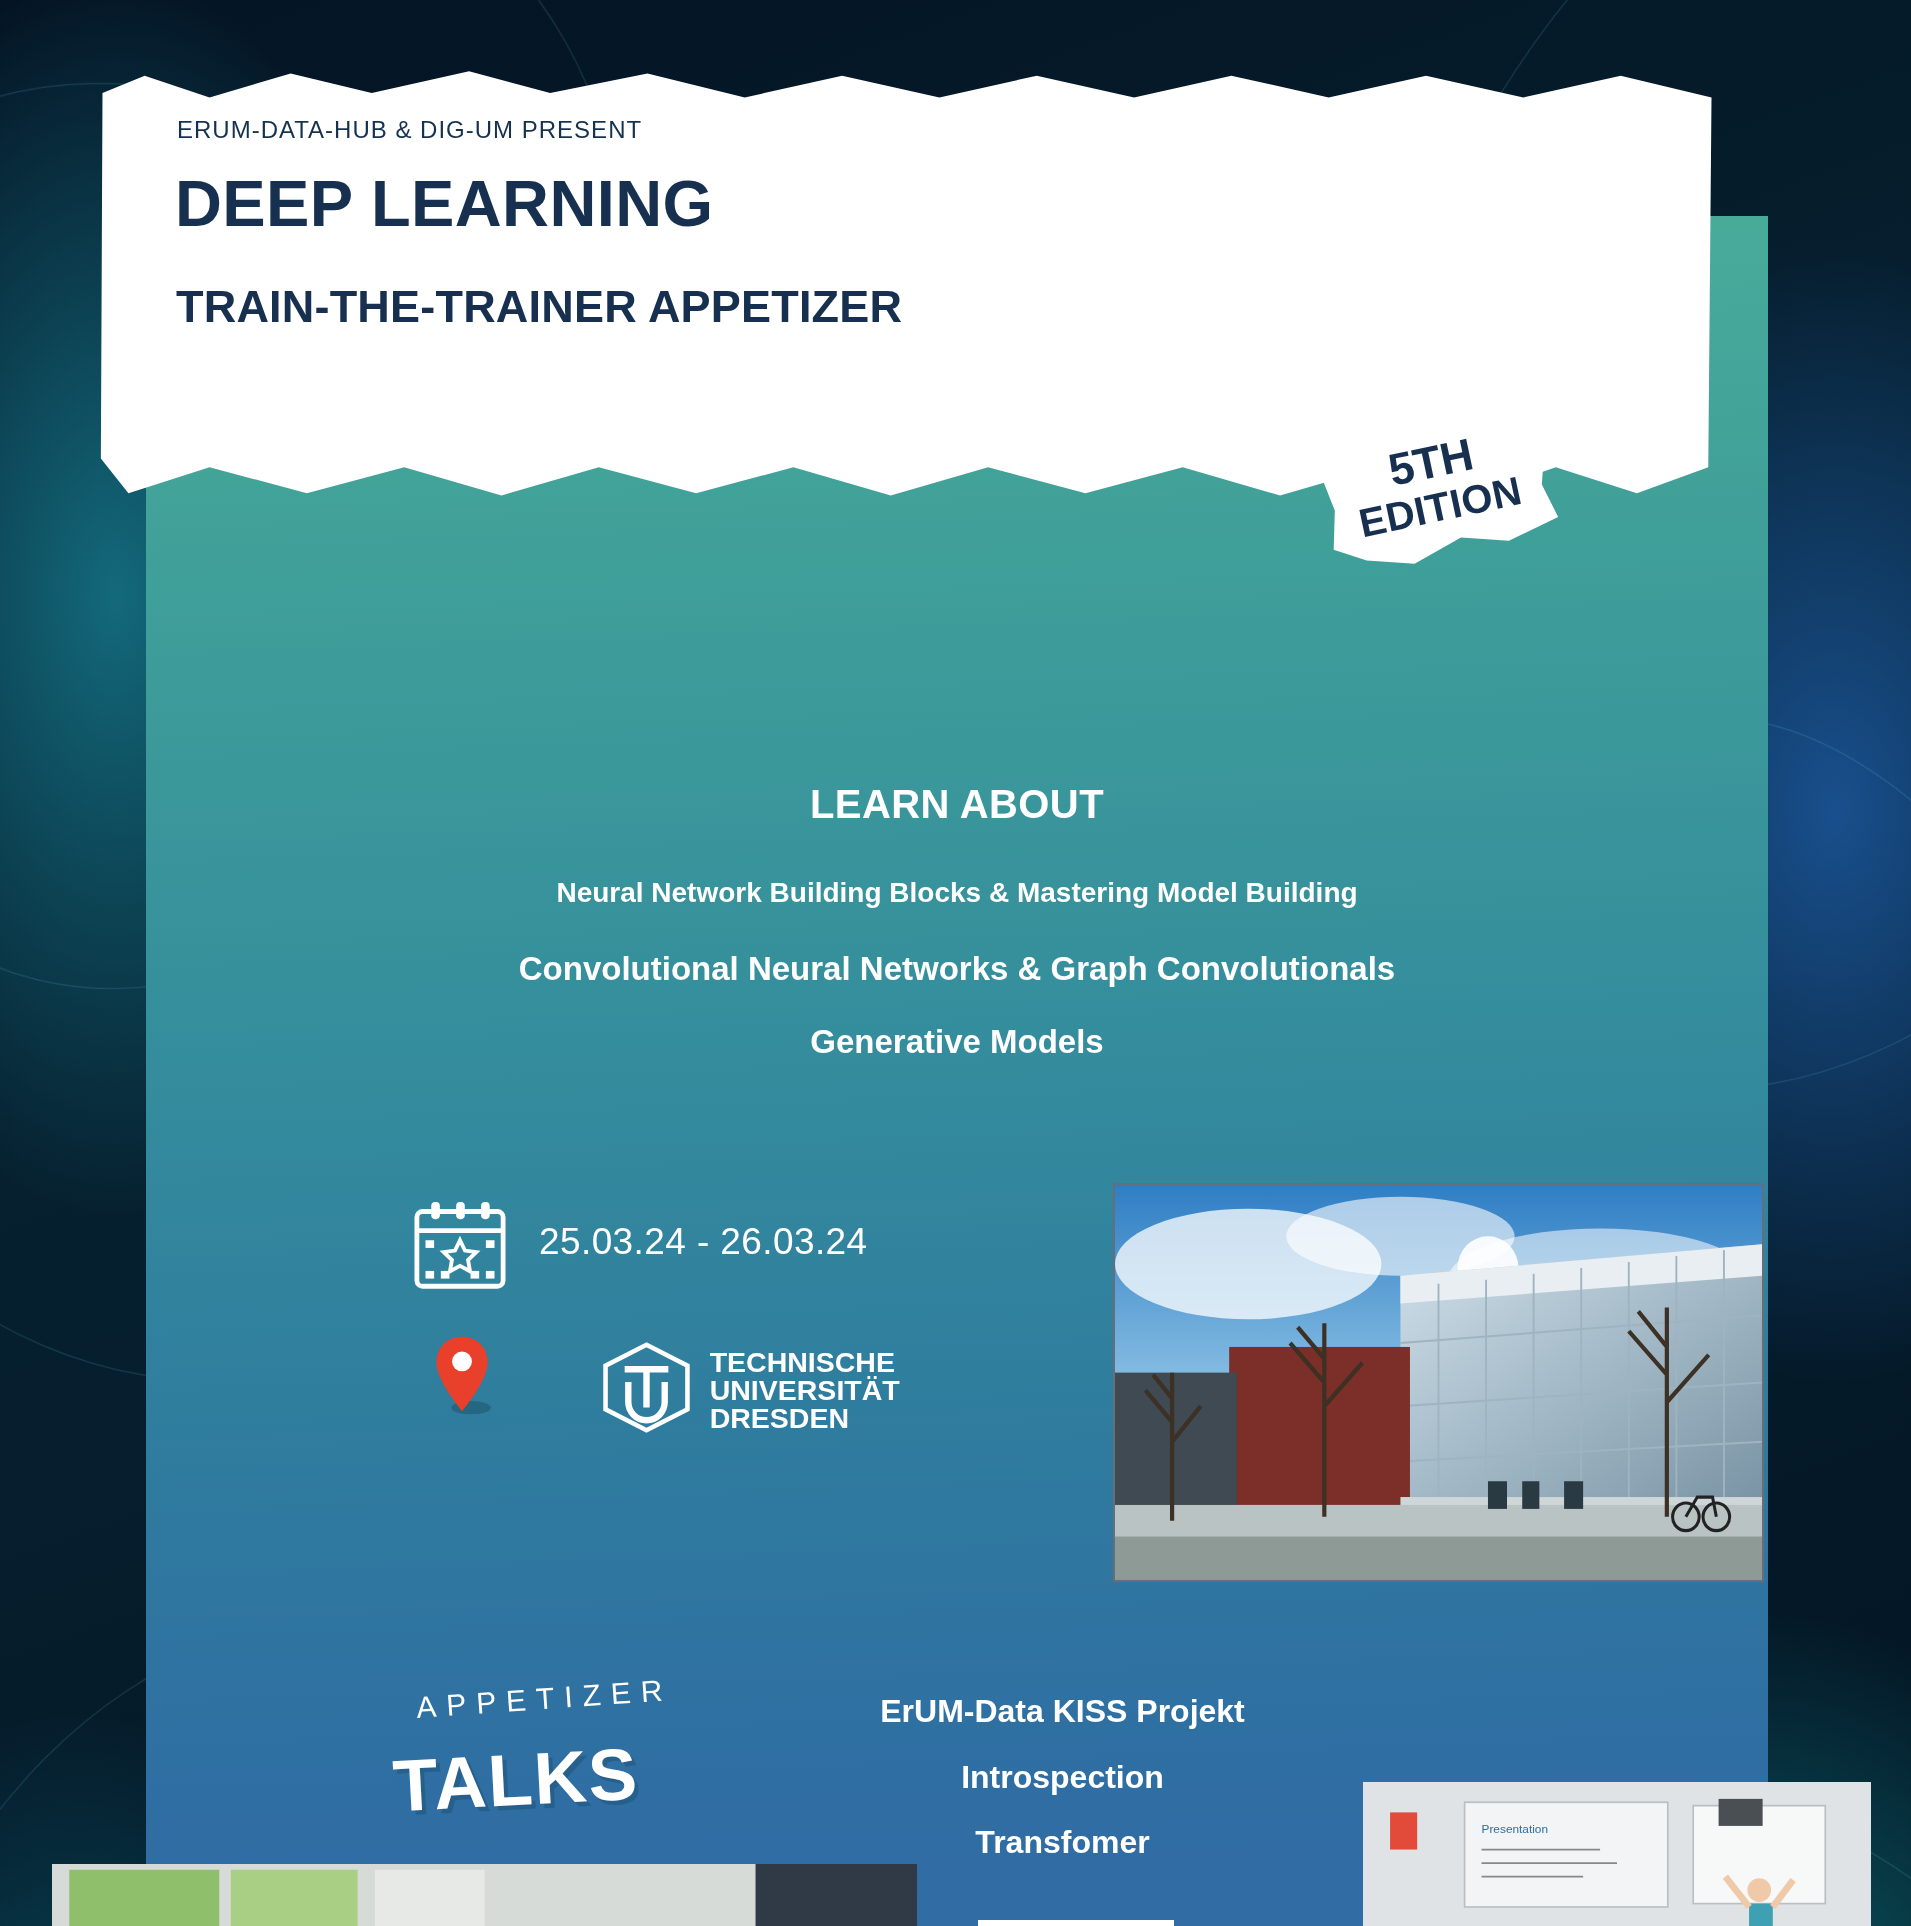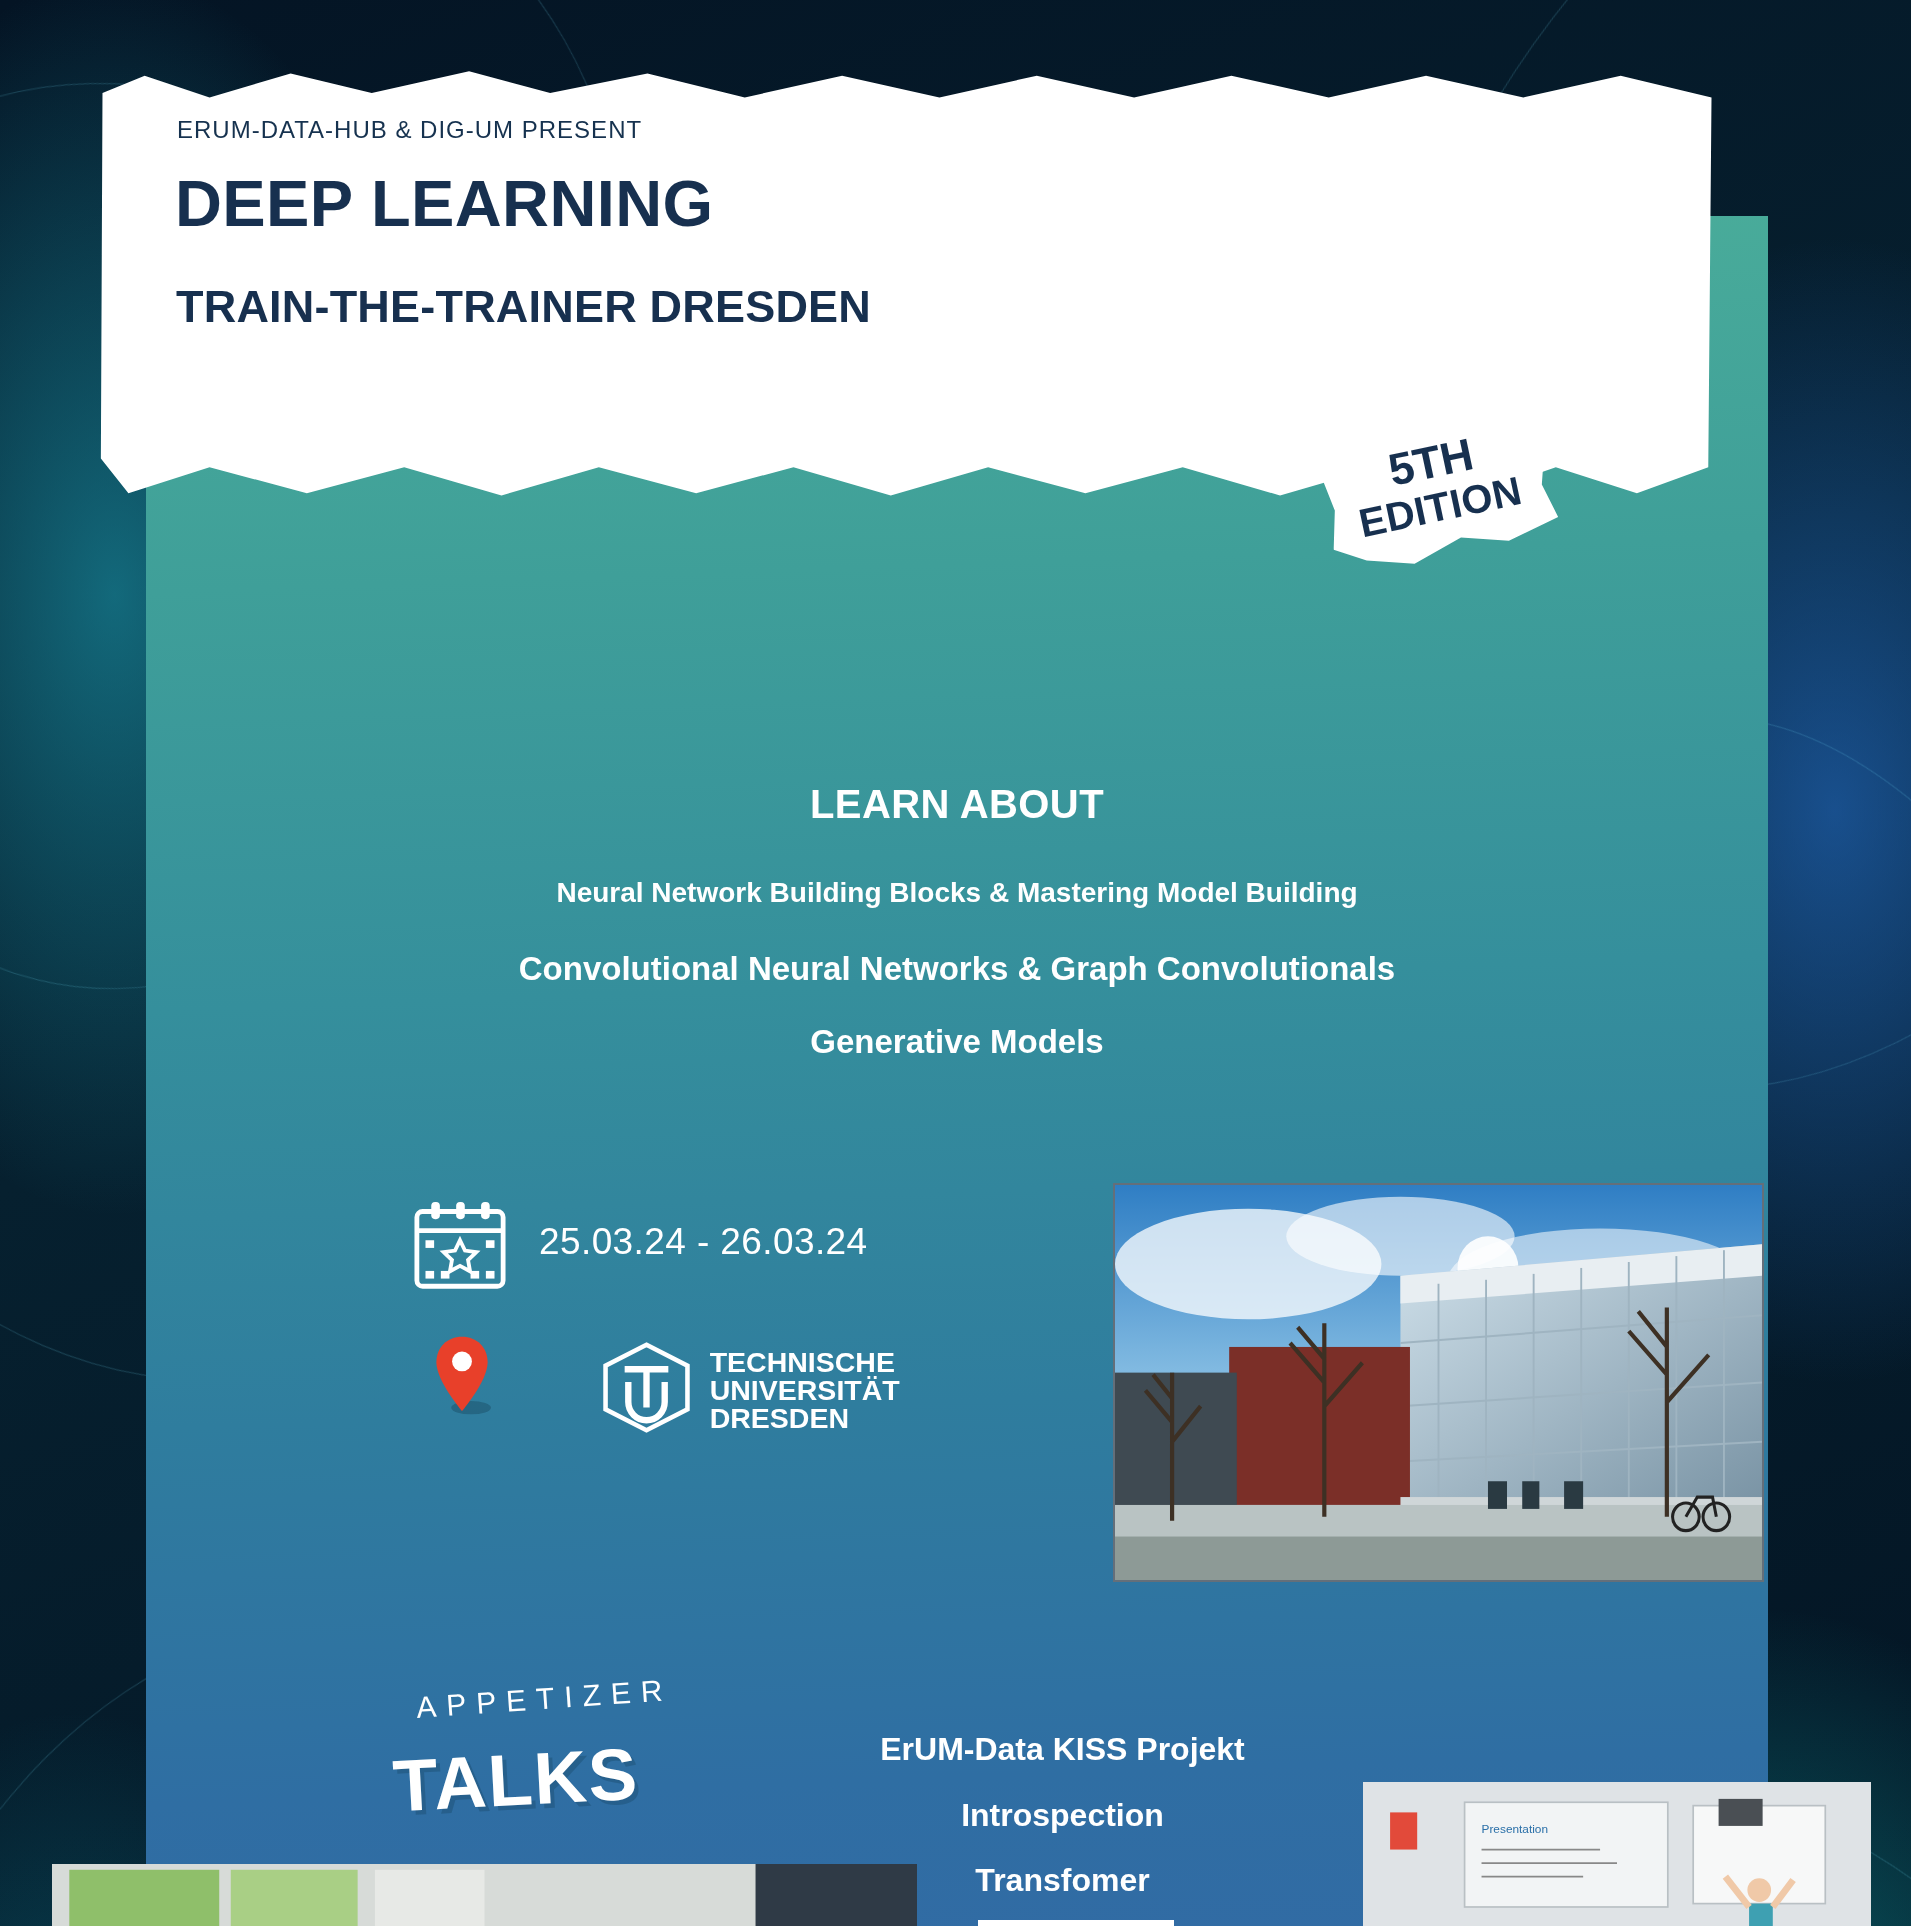--- a/index.html
+++ b/index.html
@@ -135,21 +135,21 @@
     transform: rotate(-4deg);
   }
   .talks {
     position:absolute; left: 247px; top: 1522px;
     color:#fff; font-size: 73px; font-weight: 800; letter-spacing: 1.5px;
     text-shadow: 3.9px 4.6px 0 rgba(10,50,70,.25);
     transform: rotate(-3deg);
   }
   .talk-line {
     position:absolute; color:#fff; font-size: 32px; font-weight: 800; text-align:center;
-    width: 693px; left: 570px; margin-top: 38px;
+    width: 693px; left: 570px;
   }
   .tl1 { top: 1477px; }
   .tl2 { top: 1543px; }
   .tl3 { top: 1608px; }
 
   
   .qr-main { position:absolute; left: 978px; top: 1920px; width: 196px; height: 196px; }
 </style>
 </head>
 <body>
@@ -467,21 +467,21 @@
       <rect x="21" y="31" width="2" height="1"></rect>
         <rect x="25" y="31" width="1" height="1"></rect>
         <rect x="28" y="31" width="2" height="1"></rect>
       <rect x="9" y="1" width="1" height="0"></rect>
     </g>
   </svg>
 
   <div class="header-band"></div>
   <div class="presenters">ERUM-DATA-HUB &amp;  DIG-UM PRESENT</div>
   <div class="title-1">DEEP LEARNING</div>
-  <div class="title-2">TRAIN-THE-TRAINER DRESDEN</div>
+  <div class="title-2">TRAIN-THE-TRAINER APPETIZER</div>
 
   <div class="edition-badge">
     <div class="bg"></div>
     <div class="l1">5TH</div>
     <div class="l2">EDITION</div>
   </div>
 
 </div>
 
 

